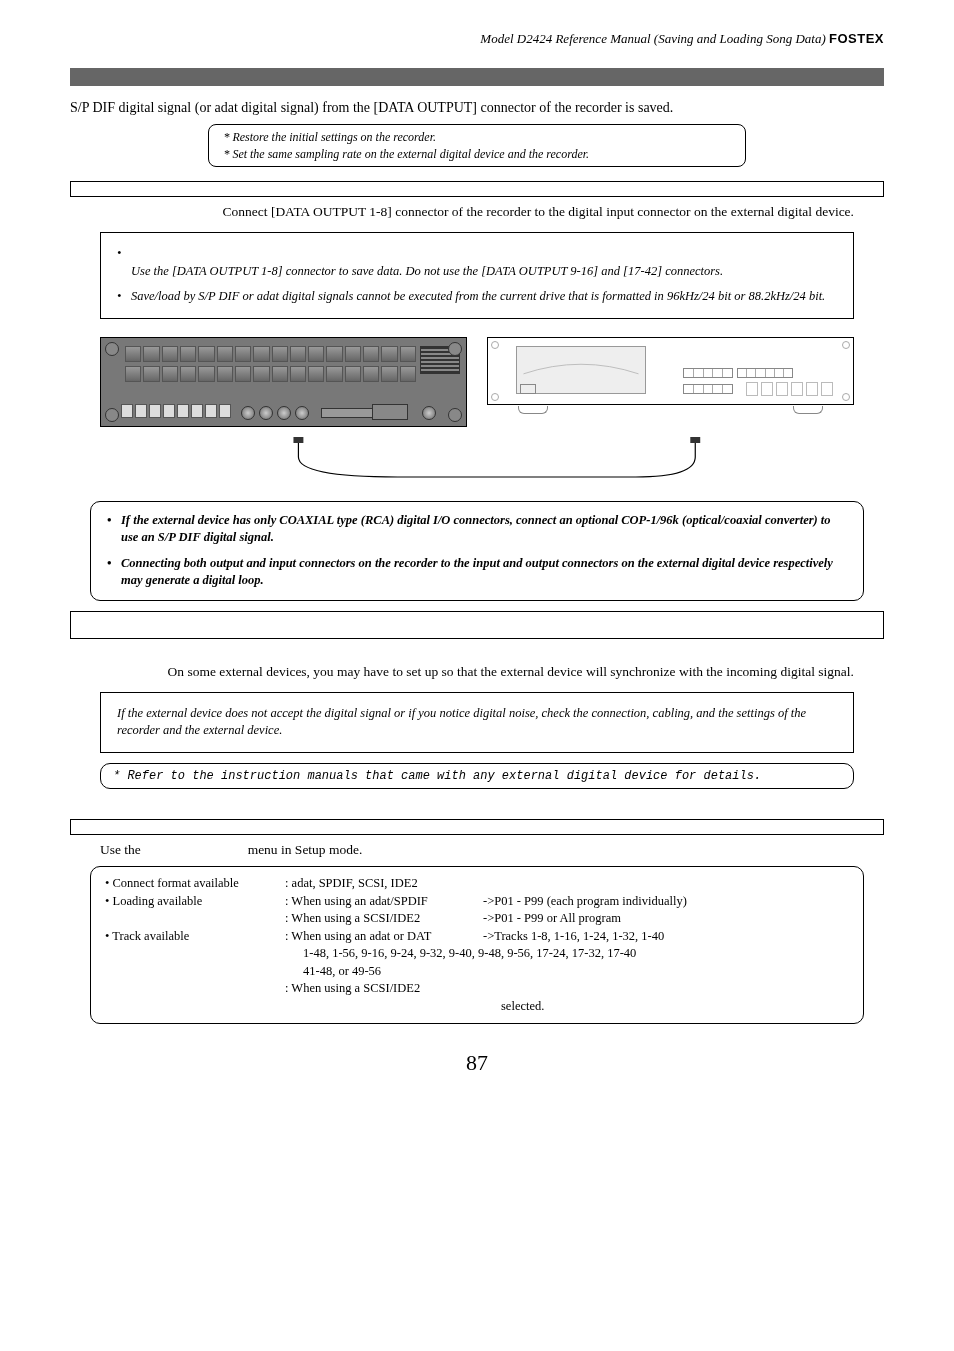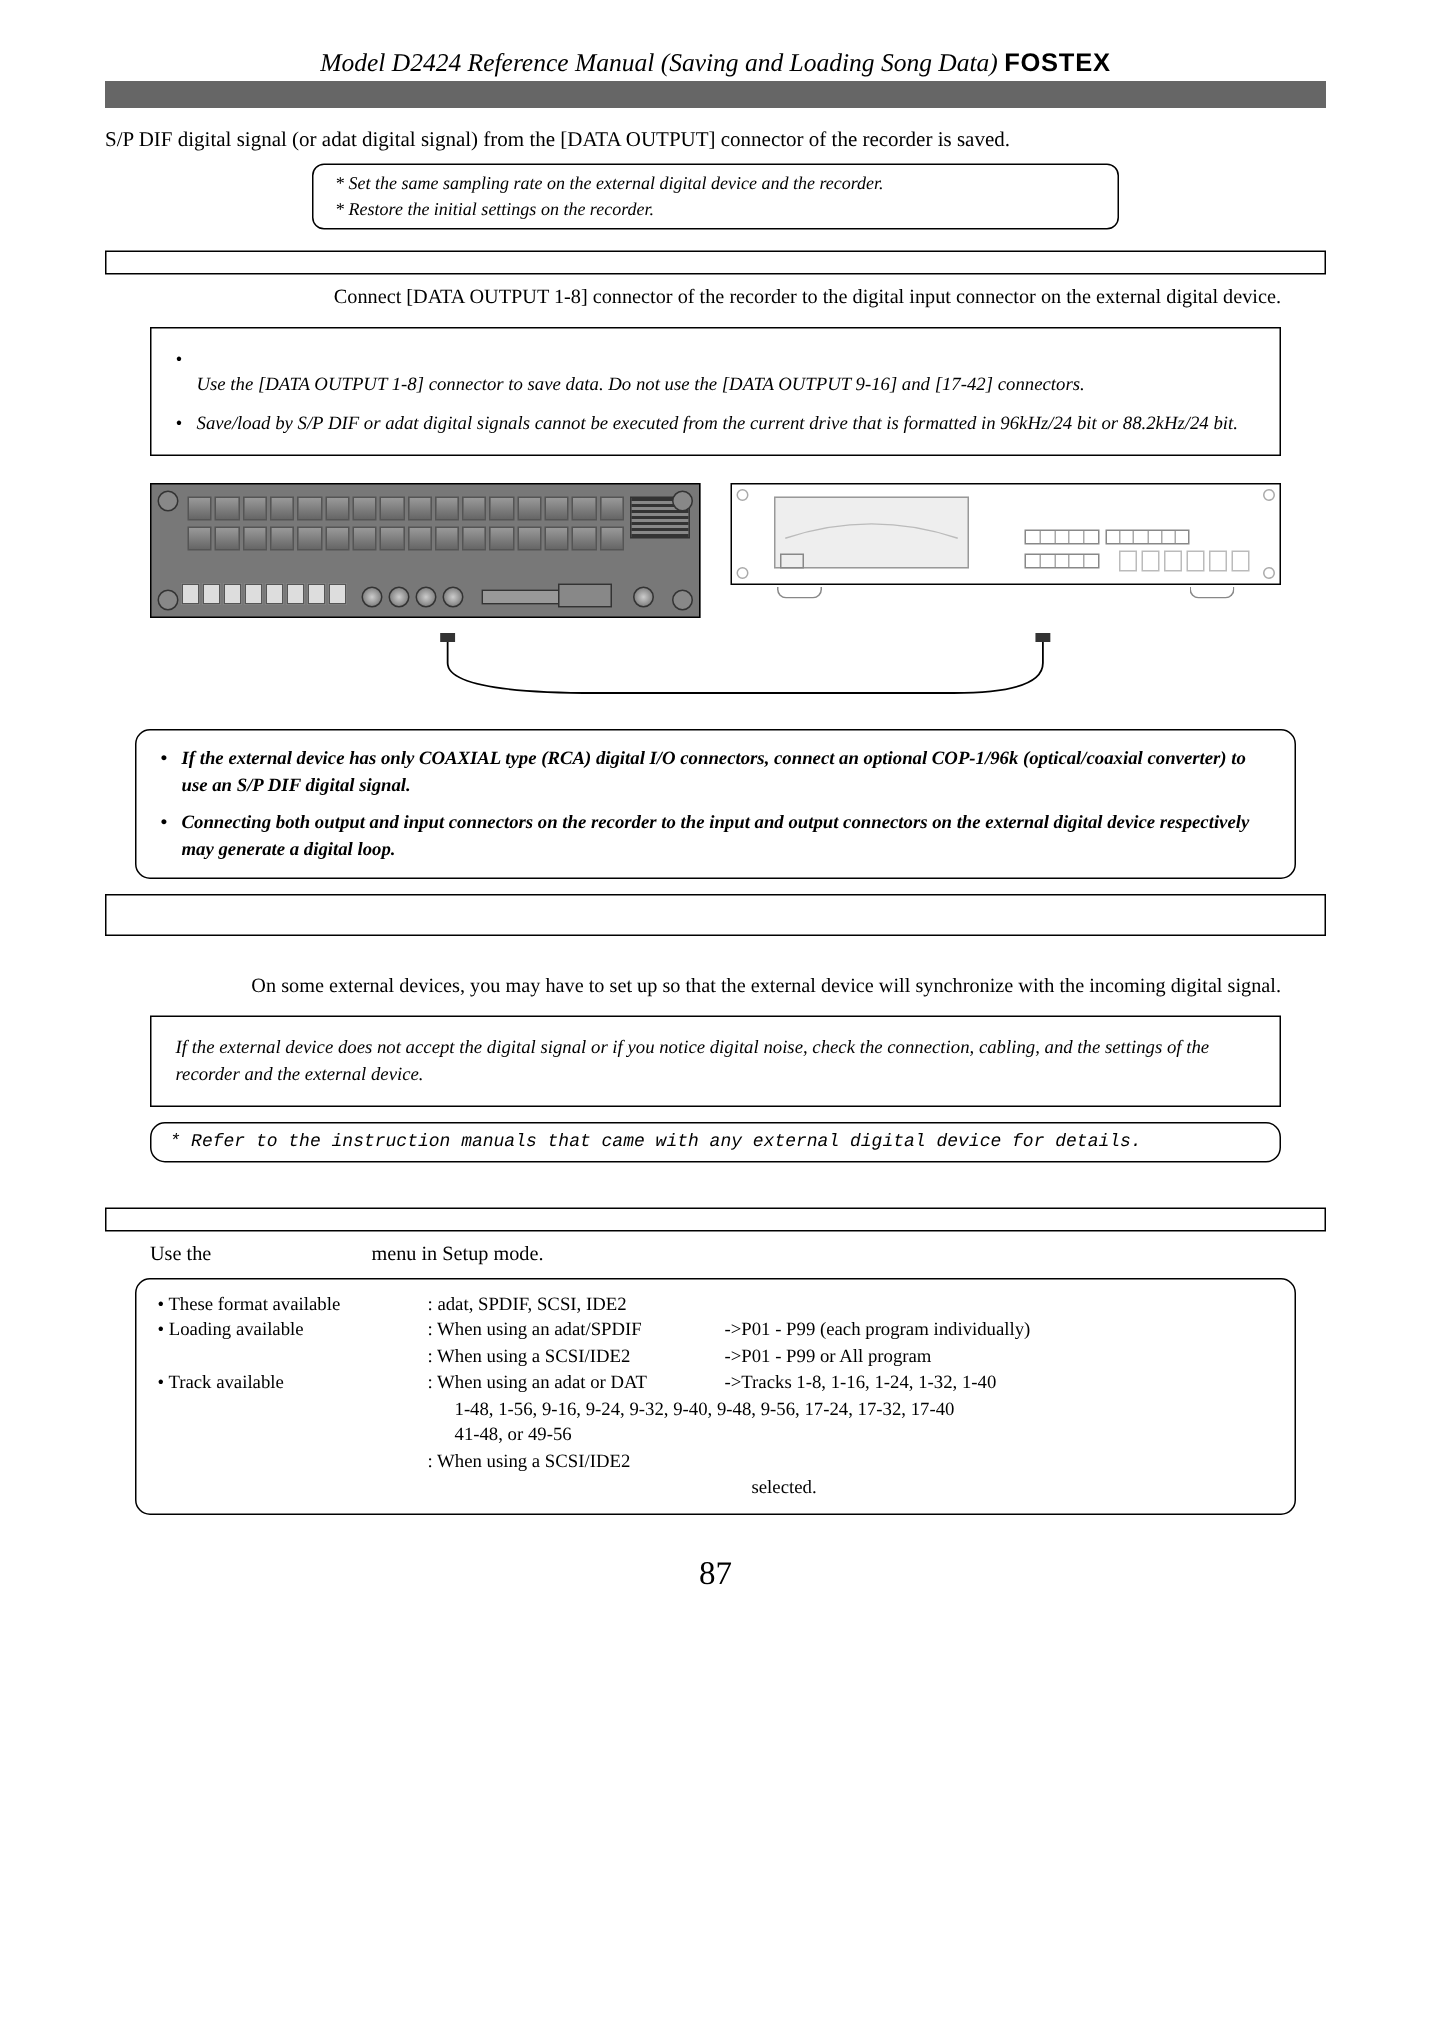--- a/index.html
+++ b/index.html
@@ -7,23 +7,24 @@
     font-family: Georgia, 'Times New Roman', serif;
     background: #fff;
     color: #000;
     width: 954px;
     margin: 0 auto;
     padding: 30px 70px 30px 70px;
     font-size: 13px;
     line-height: 1.4;
   }
   .header-line {
-    text-align: center;
-    font-style: italic;
-    font-size: 17px;
+    text-align: right;
+    font-style: italic;
+    font-size: 13px;
+    margin-bottom: 20px;
   }
   .header-line .brand {
     font-style: normal;
     font-weight: bold;
     font-family: Arial, sans-serif;
     letter-spacing: 0.5px;
   }
   .title-bar {
     background: #666;
     height: 18px;
@@ -238,22 +239,22 @@
 <div class="header-line">
   <span>Model D2424  Reference Manual (Saving and Loading Song Data)</span>
   <span class="brand">FOSTEX</span>
 </div>
 
 <div class="title-bar"></div>
 
 <div class="intro-text">S/P DIF digital signal (or adat digital signal) from the [DATA OUTPUT] connector of the recorder is saved.</div>
 
 <div class="thin-box">
+  <div>* Restore the initial settings on the recorder.</div>
   <div>* Set the same sampling rate on the external digital device and the recorder.</div>
-  <div>* Restore the initial settings on the recorder.</div>
 </div>
 
 <div class="section-bar"></div>
 
 <div class="body-text">Connect [DATA OUTPUT 1-8] connector of the recorder to the digital input connector on the external digital device.</div>
 
 <div class="note-box">
   <ul>
     <li>
       <br>
@@ -396,21 +397,21 @@
 <div class="section-bar"></div>
 
 <div class="setup-line">
   <span>Use the</span>
   <span style="display:inline-block;width:100px"></span>
   <span>menu in Setup mode.</span>
 </div>
 
 <div class="settings-box">
   <div class="row">
-    <div class="c1">• These format available</div>
+    <div class="c1">• Connect format available</div>
     <div class="c2">:  adat, SPDIF, SCSI, IDE2</div>
     <div class="c3"></div>
   </div>
   <div class="row">
     <div class="c1">• Loading available</div>
     <div class="c2">: When using an adat/SPDIF</div>
     <div class="c3">-&gt;P01 - P99 (each program individually)</div>
   </div>
   <div class="row">
     <div class="c1"></div>

